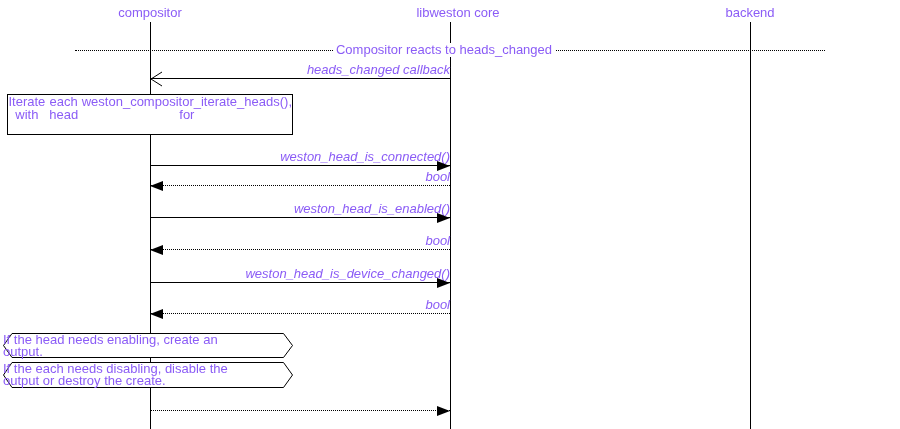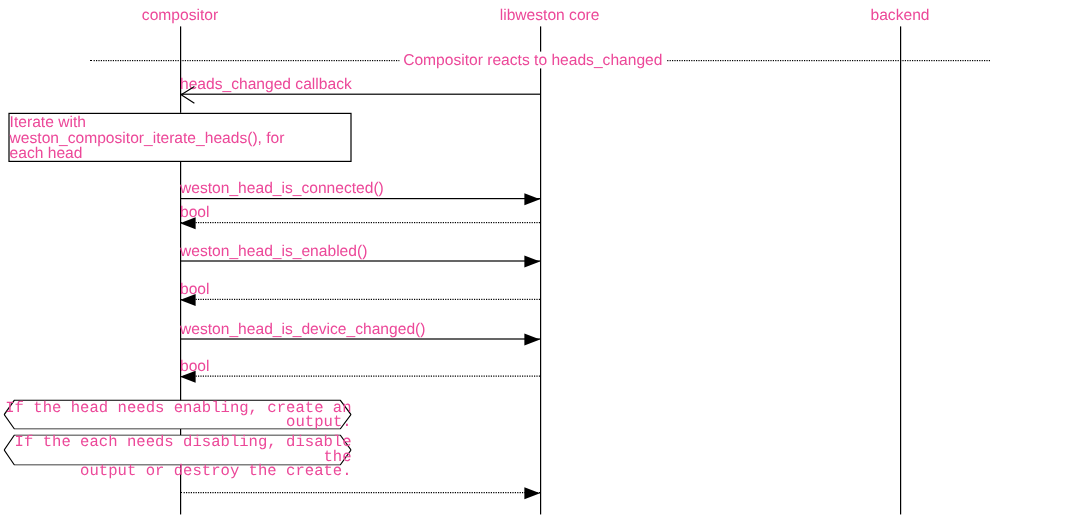--- a/index.html
+++ b/index.html
@@ -3,21 +3,21 @@
 <meta charset="utf-8">
 <style>
   html, body { margin: 0; padding: 0; background: #ffffff; }
   #canvas {
     position: relative;
     width: 900px;
     height: 429px;
     background: #ffffff;
     font-family: "Liberation Sans", sans-serif;
     font-size: 13px;
-    color: #ec4899;
+    color: #8b5cf6;
     overflow: hidden;
   }
   .actor-label {
     position: absolute;
     top: 6px;
     width: 200px;
     height: 14px;
     text-align: center;
     line-height: 14px;
   }
@@ -48,21 +48,22 @@
     line-height: 14px;
   }
   .msg {
     position: absolute;
     left: 150px;
     width: 300px;
   }
   .msg-label {
     height: 15px;
     line-height: 15px;
-    text-align: left;
+    text-align: right;
+    font-style: italic;
   }
   .msg-line {
     position: relative;
     height: 0;
     margin-top: 1px;
   }
   .solid  { border-top: 1px solid  #000000; }
   .dotted { border-top: 1px dotted #000000; }
   .arrow-right {
     position: absolute;
@@ -89,36 +90,36 @@
   }
   .note-rect {
     position: absolute;
     left: 7px;
     top: 94px;
     width: 284px;
     height: 39px;
     border: 1px solid #000000;
     background: #ffffff;
     display: flex;
-    flex-direction: column;
+    flex-direction: row;
     justify-content: center;
+    text-align: center;
     line-height: 13px;
   }
   .note-hex {
     position: absolute;
     left: 3px;
     width: 290px;
   }
   .note-hex svg { position: absolute; left: 0; top: 0; }
   .note-hex .hex-text {
     position: relative;
-    text-align: right;
+    text-align: left;
     line-height: 12px;
     padding-top: 1px;
-    font-family: Liberation Mono, monospace;
   }
 </style>
 </head>
 <body>
 
 <div id="canvas">
 
   <div class="actor-label" style="left:50px">compositor</div>
   <div class="actor-label" style="left:358px">libweston core</div>
   <div class="actor-label" style="left:650px">backend</div>
@@ -134,22 +135,22 @@
     <div class="msg-label">heads_changed callback</div>
     <div class="msg-line solid">
       <svg class="open-arrow-left" width="14" height="16">
         <path d="M12,1 L1,8 L12,15" fill="none" stroke="#000000" stroke-width="1"></path>
       </svg>
     </div>
   </div>
 
   <div class="note-rect">
     <div>Iterate with</div>
+    <div>each head</div>
     <div>weston_compositor_iterate_heads(), for</div>
-    <div>each head</div>
   </div>
 
   <div class="msg" style="top:149px">
     <div class="msg-label">weston_head_is_connected()</div>
     <div class="msg-line solid">
       <div class="arrow-right"></div>
     </div>
   </div>
 
   <div class="msg" style="top:169px">

